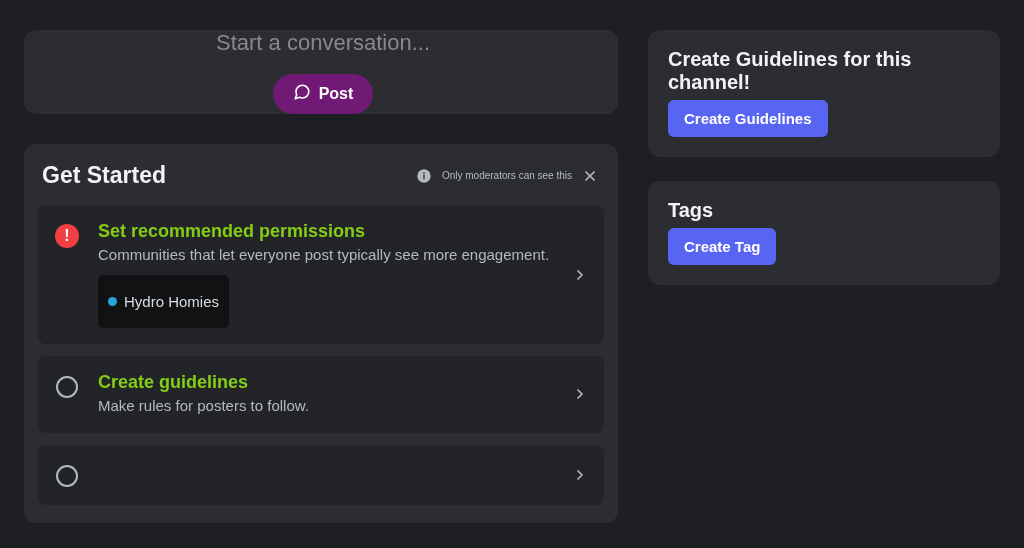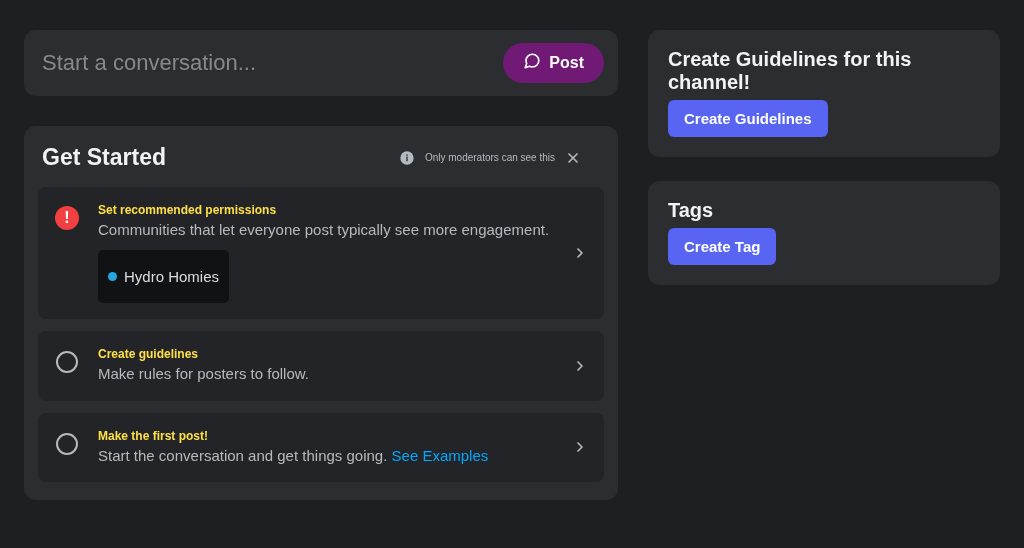--- a/index.html
+++ b/index.html
@@ -25,25 +25,26 @@
       width: 352px;
       display: flex;
       flex-direction: column;
       gap: 24px;
     }
 
     
     .start-conv {
       background: #2b2d31;
       border-radius: 12px;
-      height: 66px;
+      height: 84px;
       display: flex;
       align-items: center;
       justify-content: space-between;
       padding: 0 14px 0 18px;
+      flex-direction: column;
     }
     .start-conv-placeholder {
       color: #87898c;
       font-size: 22px;
       font-weight: 500;
     }
     .post-btn {
       background: #701a75;
       color: #fff;
       border: none;
@@ -61,21 +62,21 @@
 
     
     .card {
       background: #2b2d31;
       border-radius: 12px;
     }
     .gs-header {
       display: flex;
       align-items: center;
       justify-content: space-between;
-      padding: 18px 37px 16px 18px;
+      padding: 18px 20px 16px 18px;
     }
     .gs-title {
       font-size: 23px;
       font-weight: 700;
       color: #f2f3f5;
     }
     .gs-header-right {
       display: flex;
       align-items: center;
       gap: 10px;
@@ -121,23 +122,23 @@
       font-weight: 900;
       font-size: 16px;
     }
     .hollow-circle {
       width: 22px; height: 22px;
       border: 2.5px solid #b5bac1;
       border-radius: 50%;
     }
     .step-body { flex: 1; }
     .step-title {
-      font-size: 12px;
+      font-size: 18px;
       font-weight: 600;
-      color: #fde047;
+      color: #84cc16;
       margin-bottom: 3px;
     }
     .step-desc {
       font-size: 15px;
       line-height: 1.35;
       color: #b5bac1;
     }
     .step-desc a { color: #00a8fc; cursor: pointer; }
     .chips { margin-top: 10px; }
     .chip {
@@ -267,24 +268,20 @@
             <svg viewBox="0 0 24 24" fill="none" stroke="currentColor" stroke-width="2.5" stroke-linecap="round" stroke-linejoin="round">
                 <polyline points="9 6 15 12 9 18"></polyline>
               </svg>
           </span>
         </div>
 
         <div class="step">
           <div class="step-icon-wrap">
             <div class="hollow-circle"></div>
           </div>
-          <div class="step-body">
-            <div class="step-title">Make the first post!</div>
-            <div class="step-desc"><span>Start the conversation and get things going. </span><a>See Examples</a></div>
-          </div>
           <span class="chevron">
             <svg viewBox="0 0 24 24" fill="none" stroke="currentColor" stroke-width="2.5" stroke-linecap="round" stroke-linejoin="round">
                 <polyline points="9 6 15 12 9 18"></polyline>
               </svg>
           </span>
         </div>
 
       </div>
     </div>
 

